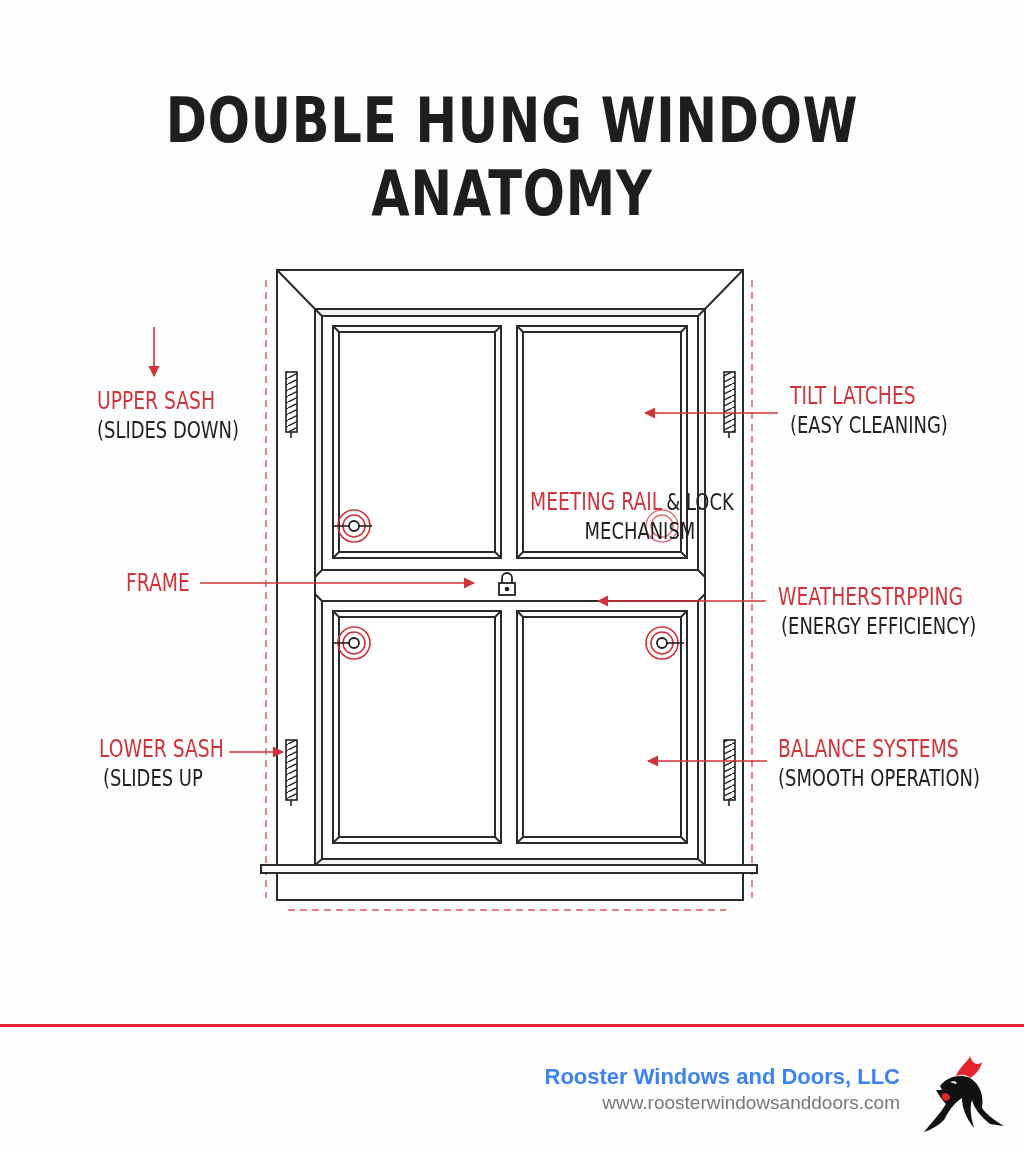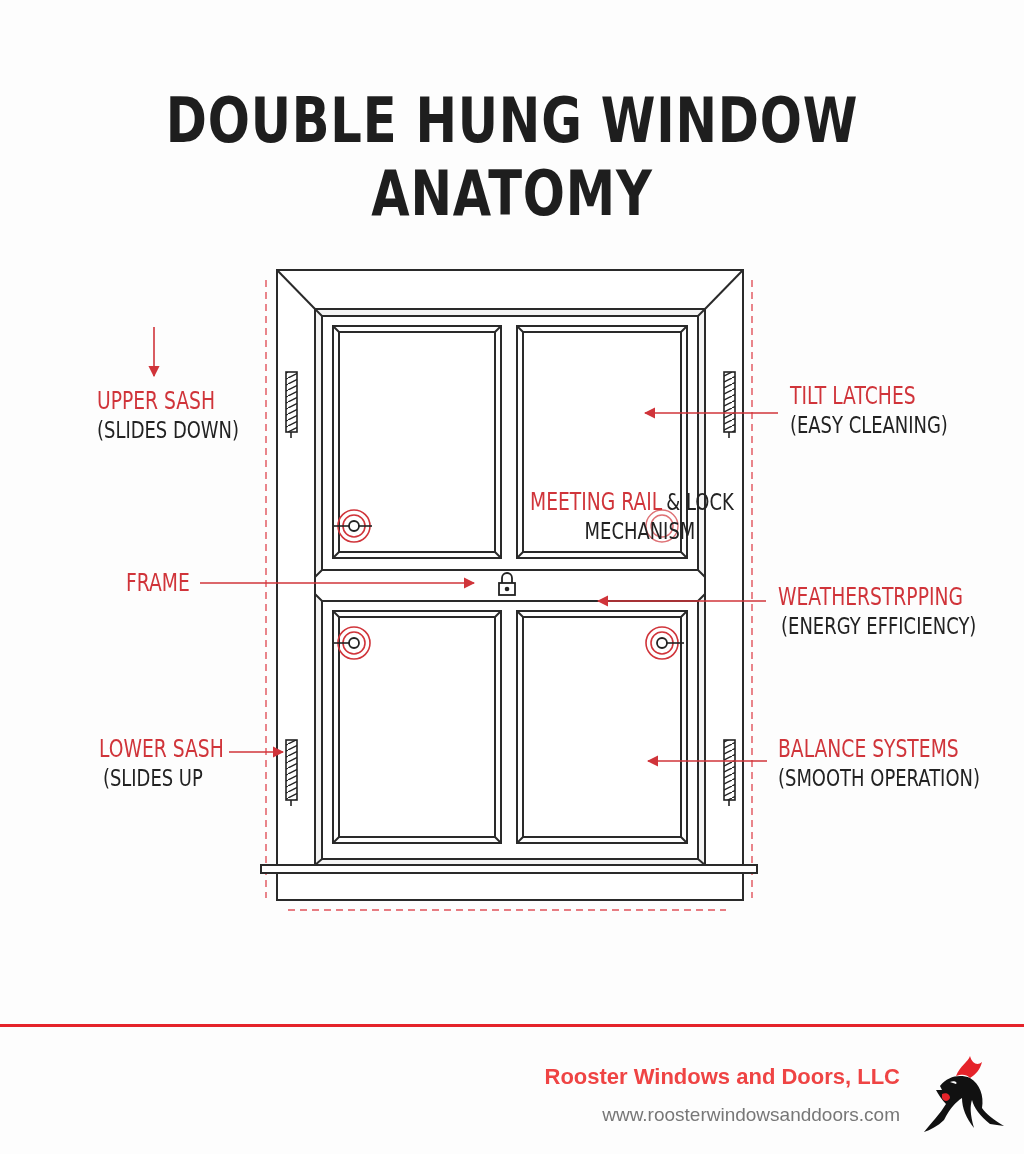--- a/index.html
+++ b/index.html
@@ -17,22 +17,22 @@
     .label {
       position: absolute; font-family: "DejaVu Sans", sans-serif; line-height: 1.25;
       transform: scaleX(0.78); transform-origin: left top; white-space: nowrap;
     }
     .label .red { color: #d0343a; font-size: 24px; display: block; }
     .label .dark { color: #222; font-size: 23px; display: block; }
     .footer-line { position: absolute; left: 0; top: 1024px; width: 1024px; height: 3px; background: #e5232a; }
     .company {
       position: absolute; right: 124px; top: 1064px; text-align: right;
     }
-    .company .name { font-weight: bold; font-size: 22px; color: #ef4444; }
-    .company .url { font-size: 19px; color: #777; margin-top: 14px; }
+    .company .name { font-weight: bold; font-size: 22px; color: #3b82f6; }
+    .company .url { font-size: 19px; color: #777; margin-top: 2px; }
     .logo { position: absolute; left: 920px; top: 1056px; width: 86px; height: 80px; }
   </style>
 </head>
 <body>
 
 <div class="title">DOUBLE HUNG WINDOW ANATOMY</div>
 
 <svg class="diagram" viewBox="0 0 1024 1000" width="1024" height="1000">
   <defs>
     <marker id="arrow" viewBox="0 0 10 10" refX="9" refY="5" markerWidth="7" markerHeight="7" orient="auto">

